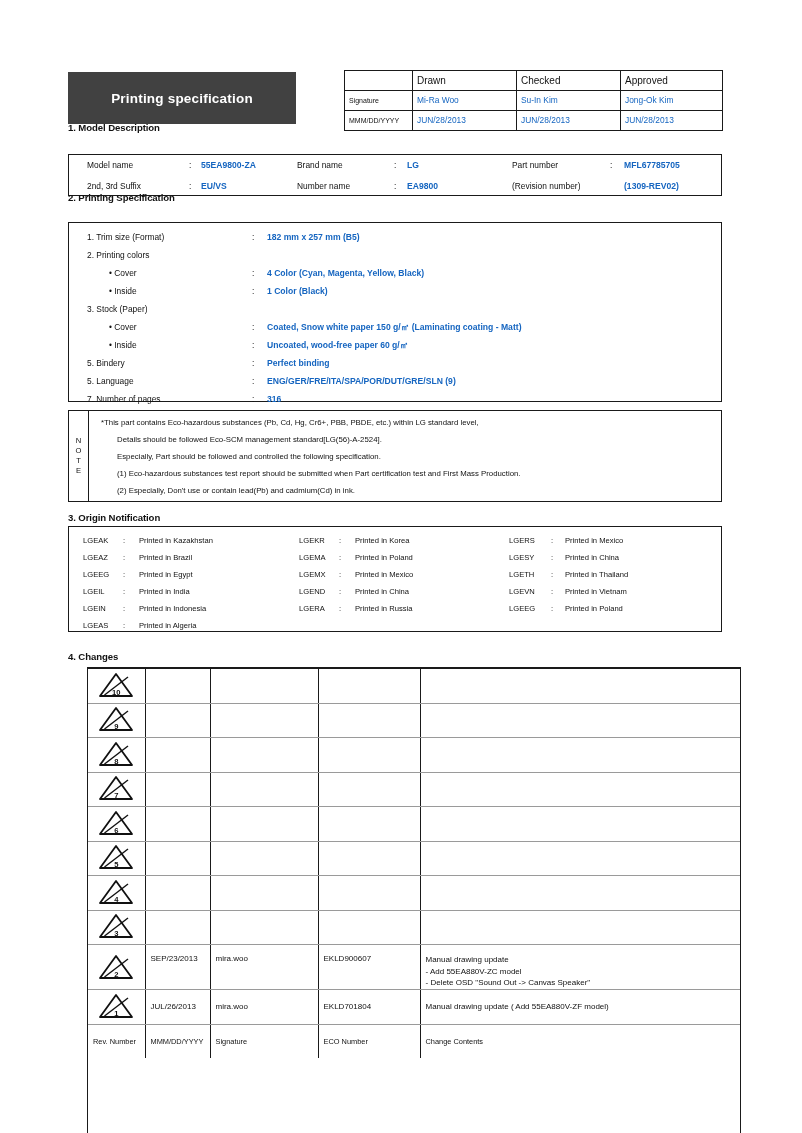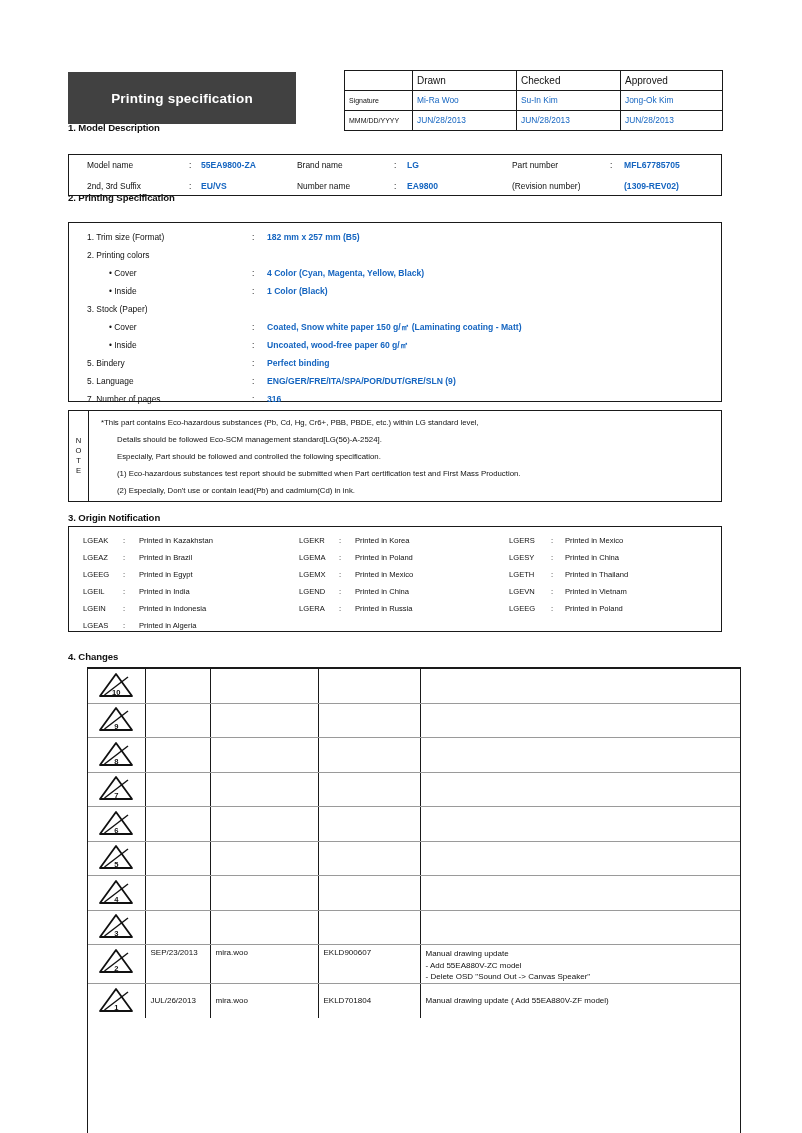--- a/index.html
+++ b/index.html
@@ -188,21 +188,21 @@
     color: #111;
     overflow: hidden;
   }
   .chg-table td:last-child { border-right: none; }
   .chg-table tr:last-child td { border-bottom: none; }
   .cc1 { width: 57px; }
   .cc2 { width: 65px; }
   .cc3 { width: 108px; }
   .cc4 { width: 102px; }
   .row-blank td { height: 33.5px; }
-  .row-r2 td { height: 34px; vertical-align: top; padding-top: 3px; }
+  .row-r2 td { height: 34px; vertical-align: top; padding-top: 9px; }
   .row-r1 td { height: 34px; }
   .row-foot td { height: 33px; border-bottom: none; font-size: 7.4px; }
   .blue { color: #1565c0; }
   .chg-multi { line-height: 11.5px; font-size: 7.6px; }
   .tri-cell { text-align: center; padding: 0; }
   .tri {
     display: inline-block;
     position: relative;
     width: 36px;
     height: 26px;
@@ -531,17 +531,24 @@
       <polygon points="18,2 34,24 2,24" fill="#fff" stroke="#111" stroke-width="1.8" stroke-linejoin="round"></polygon>
       <line x1="6.5" y1="23" x2="30" y2="5" stroke="#111" stroke-width="1.4"></line>
     </svg><span class="rev-num">1</span></span></td>
             <td class="">JUL/26/2013</td>
             <td class="">mira.woo</td>
             <td class="">EKLD701804</td>
             <td class="">
               <div>Manual drawing update ( Add 55EA880V-ZF model)</div>
             </td>
           </tr>
+          <tr class="row-foot">
+            <td>Rev. Number</td>
+            <td>MMM/DD/YYYY</td>
+            <td>Signature</td>
+            <td>ECO Number</td>
+            <td>Change Contents</td>
+          </tr>
         </tbody>
     </table>
   </div>
 
 </div>
 
 </body></html>

